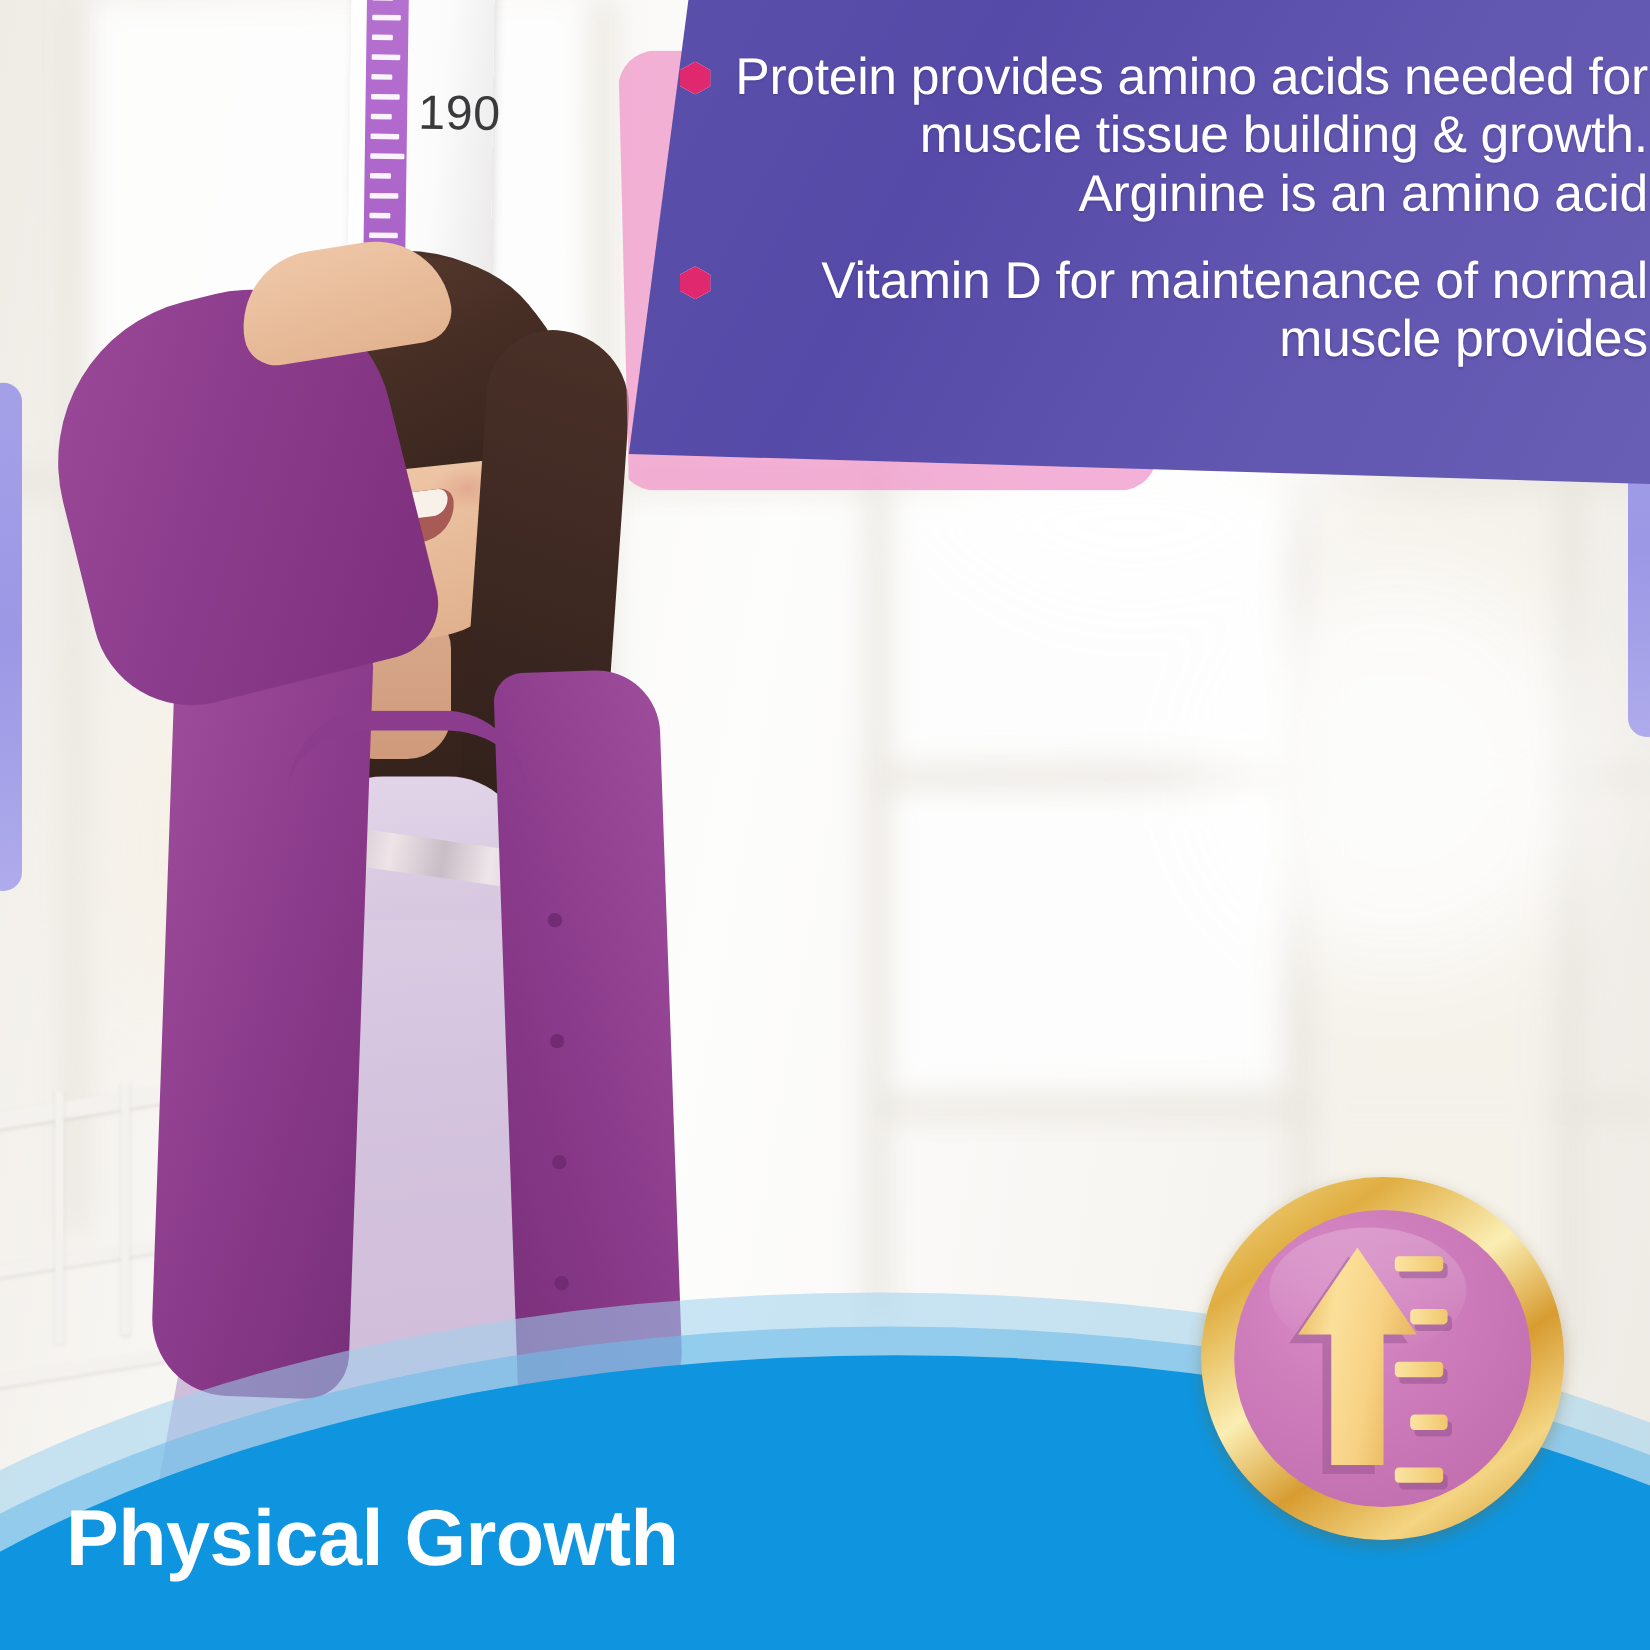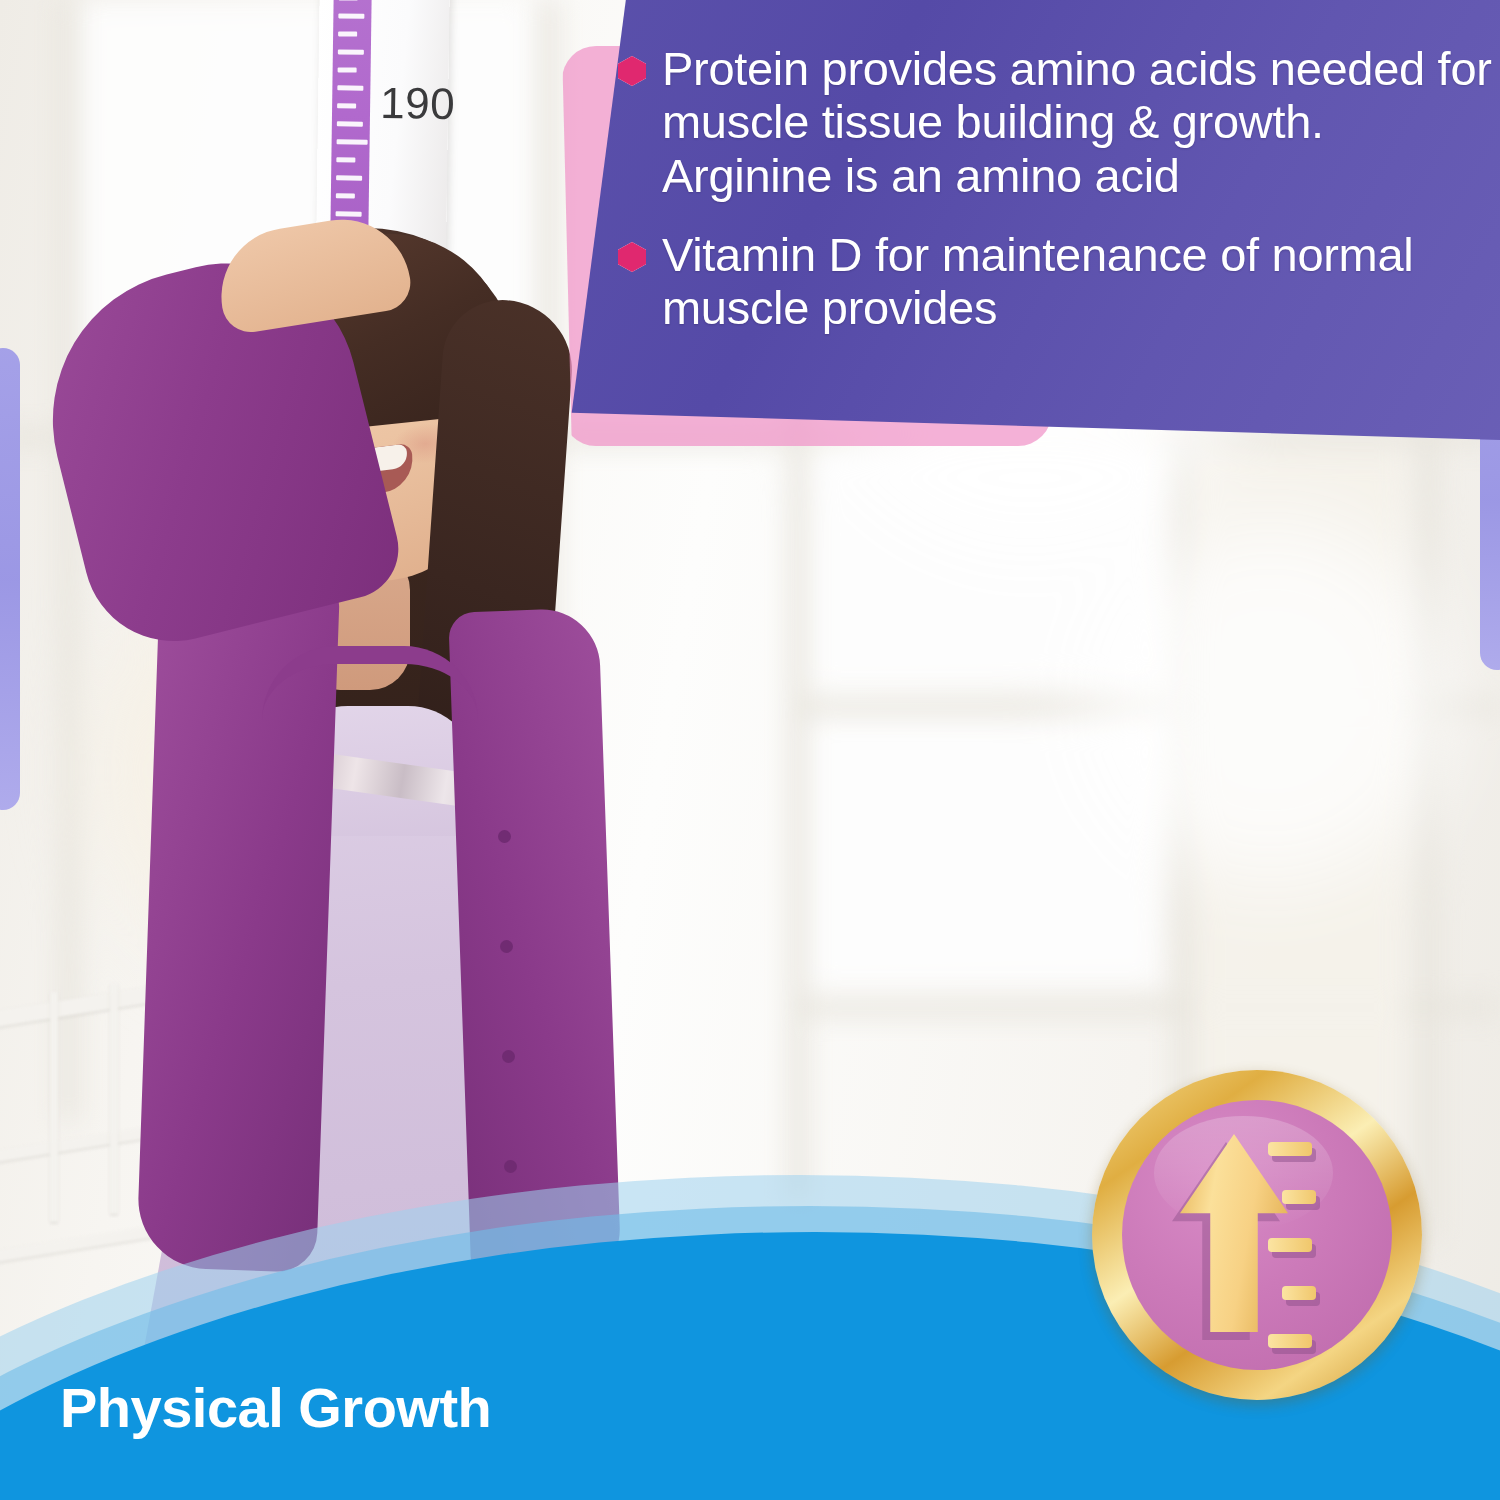--- a/index.html
+++ b/index.html
@@ -151,21 +151,21 @@
     clip-path:polygon(0% 0%,100% 0%,100% 100%,2% 100%);
   }
   .callout-card{
     position:absolute;left:0;top:-16px;width:990px;height:456px;
     background:linear-gradient(118deg,#5b51ab 0%,#554aa7 32%,#6156b0 66%,#6a5fb6 100%);
     border-radius:30px;
     clip-path:polygon(8.7% 3%,100% 0%,97.2% 100%,3.2% 94%);
     box-shadow:0 6px 16px rgba(60,50,110,.25);
   }
   .bullets{position:absolute;left:78px;top:42px;width:880px;}
-  .bullet-row{display:flex;align-items:flex-start;margin-bottom:26px;}
+  .bullet-row{display:flex;align-items:flex-start;margin-bottom:26px;text-align:right;}
   .hexbullet{
     flex:0 0 auto;width:28px;height:30px;margin-right:16px;margin-top:14px;
     background:#ffffff;
     clip-path:polygon(50% 0%,100% 26%,100% 74%,50% 100%,0% 74%,0% 26%);
     position:relative;
   }
   .hexbullet::before{
     content:"";position:absolute;left:-3px;top:-3px;width:34px;height:36px;
     background:#e0286f;
     clip-path:polygon(50% 0%,100% 26%,100% 74%,50% 100%,0% 74%,0% 26%);
@@ -186,21 +186,21 @@
   .wave-light1{
     position:absolute;left:-310px;top:36px;width:2240px;height:1100px;border-radius:50%;
     background:#6fbde8;opacity:.60;
   }
   .wave-main{
     position:absolute;left:-290px;top:62px;width:2210px;height:1100px;border-radius:50%;
     background:#0f95df;
   }
   .wave-title{
     position:absolute;left:60px;bottom:60px;
-    color:#ffffff;font-size:56px;font-weight:700;letter-spacing:-.5px;
+    color:#ffffff;font-size:72px;font-weight:700;letter-spacing:-.5px;
     font-family:"Liberation Sans",sans-serif;
   }
 
   
   .badge{position:absolute;left:1092px;top:1070px;width:330px;height:330px;}
   .badge-ring{
     position:absolute;inset:0;border-radius:50%;
     background:linear-gradient(145deg,#f6dc8f 0%,#e0ae42 22%,#fbeeb4 44%,#d79c31 62%,#f4d583 80%,#c98f26 100%);
     box-shadow:0 5px 14px rgba(120,90,20,.32);
   }

